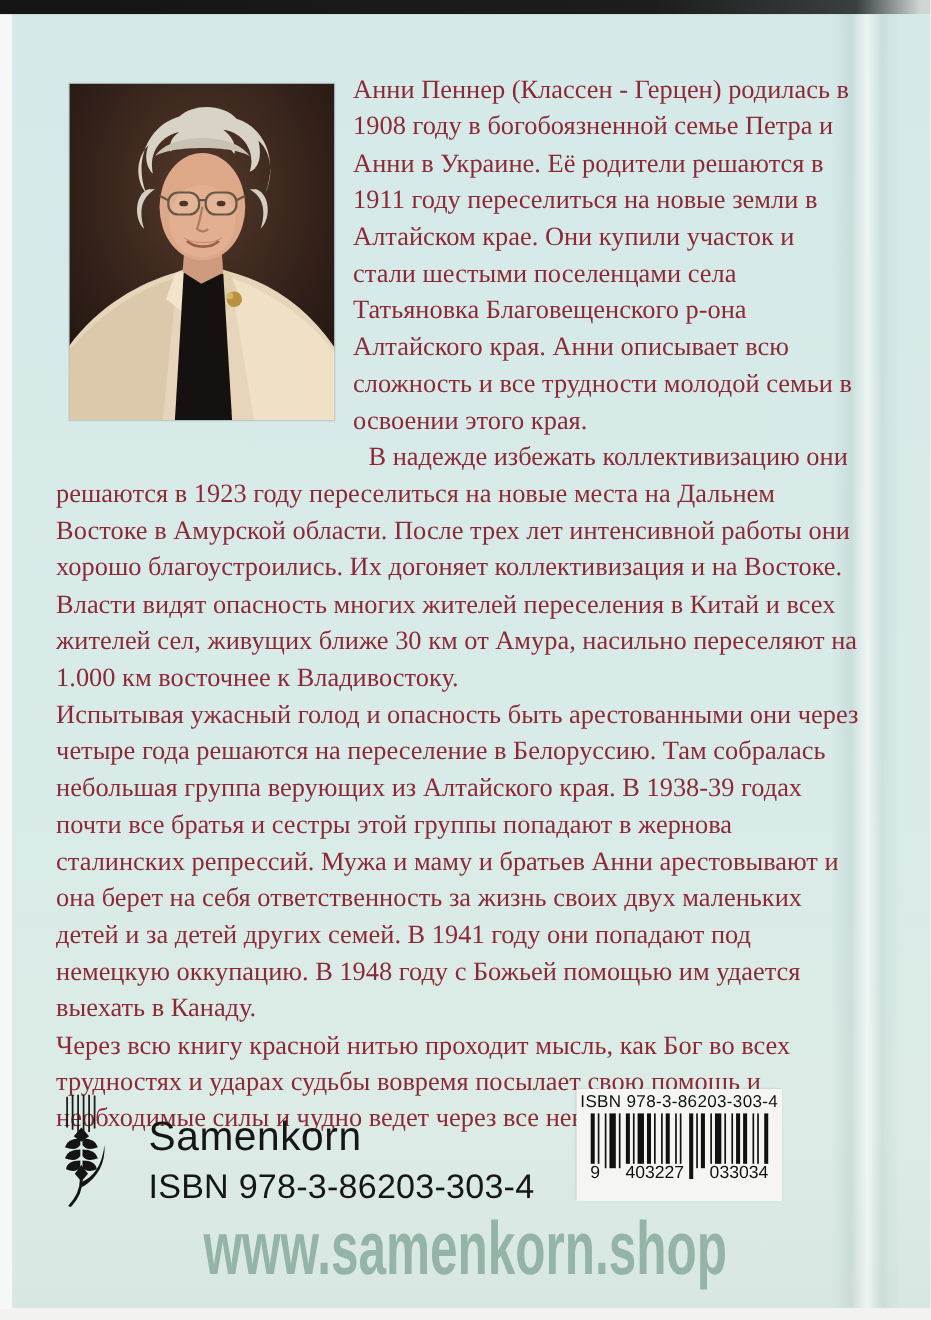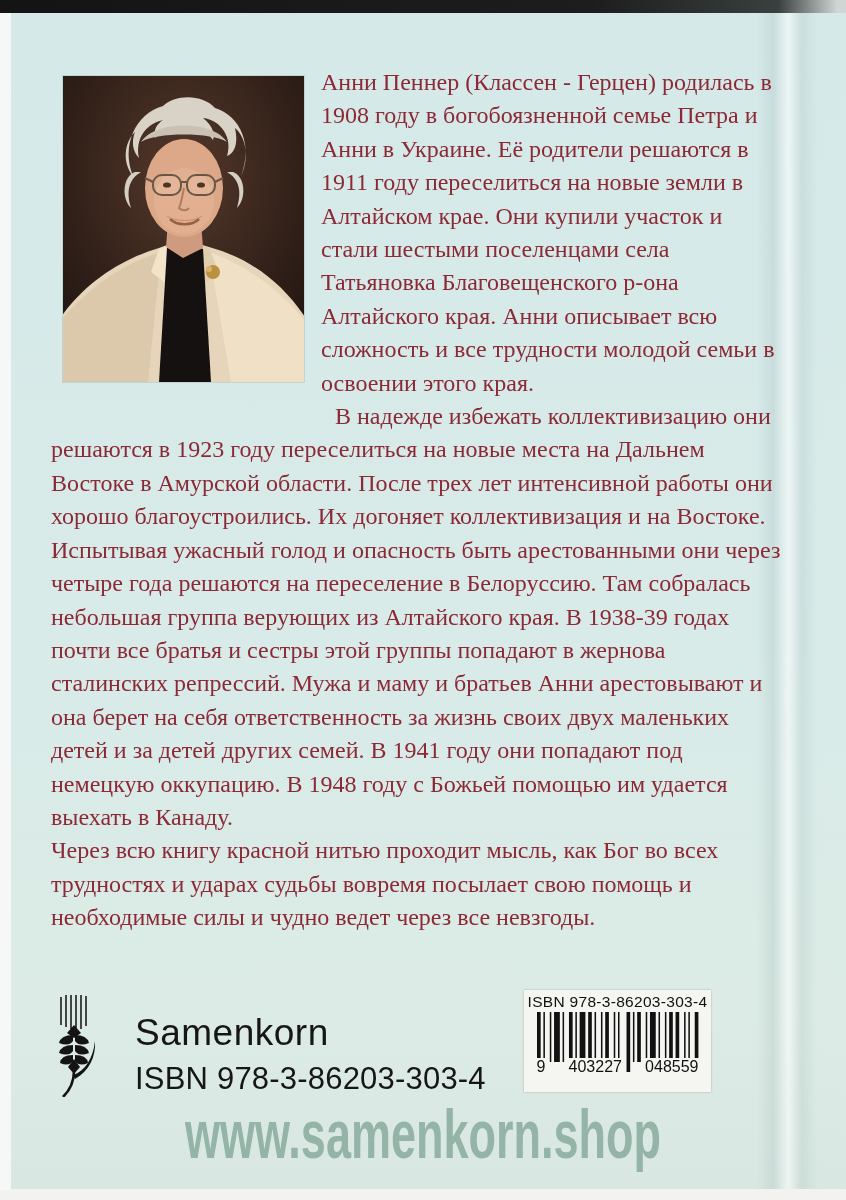--- a/index.html
+++ b/index.html
@@ -125,20 +125,21 @@
         <path d="M121 112 C 119 122 118 128 116 132 C 119 135 124 135 126 132" stroke="#b07c5e" stroke-width="2" fill="none"></path>
         <path d="M107 143 C 114 150 129 150 136 143" stroke="#9a6046" stroke-width="2.5" fill="none"></path>
         <path d="M104 140 C 112 146 131 146 139 140" stroke="#c58a6a" stroke-width="1" fill="none"></path>
 
         <circle cx="150" cy="196" r="7" fill="#b9913f"></circle>
         <circle cx="146" cy="193" r="3" fill="#d8b564"></circle>
       </svg>
     </div>
     <p>Анни Пеннер (Классен - Герцен) родилась в 1908 году в богобоязненной семье Петра и Анни в Украине. Её родители решаются в 1911 году переселиться на новые земли в Алтайском крае. Они купили участок и стали шестыми поселенцами села Татьяновка Благовещенского р-она Алтайского края. Анни описывает всю сложность и все трудности молодой семьи в освоении этого края.</p>
     <p style="text-indent:14px;">В надежде избежать коллективизацию они решаются в 1923 году переселиться на новые места на Дальнем Востоке в Амурской области. После трех лет интенсивной работы они хорошо благоустроились. Их догоняет коллективизация и на Востоке.</p>
+    <p>Власти видят опасность многих жителей переселения в Китай и всех жителей сел, живущих ближе 30 км от Амура, насильно переселяют на 1.000 км восточнее к Владивостоку.</p>
     <p>Испытывая ужасный голод и опасность быть арестованными они через четыре года решаются на переселение в Белоруссию. Там собралась небольшая группа верующих из Алтайского края. В 1938-39 годах почти все братья и сестры этой группы попадают в жернова сталинских репрессий. Мужа и маму и братьев Анни арестовывают и она берет на себя ответственность за жизнь своих двух маленьких детей и за детей других семей. В 1941 году они попадают под немецкую оккупацию. В 1948 году с Божьей помощью им удается выехать в Канаду.</p>
     <p>Через всю книгу красной нитью проходит мысль, как Бог во всех трудностях и ударах судьбы вовремя посылает свою помощь и необходимые силы и чудно ведет через все невзгоды.</p>
   </div>
 
   <div class="publisher">
     <svg class="wheat" viewBox="0 0 52 102">
 
       <g stroke="#1c1c1c" stroke-width="1.6">
         <line x1="10" y1="2" x2="10" y2="30"></line>
         <line x1="15" y1="0" x2="15" y2="32"></line>
@@ -195,19 +196,19 @@
         <rect x="130.89" y="0" width="1.53" height="50" fill="#111"></rect>
         <rect x="135.16" y="0" width="3.66" height="50" fill="#111"></rect>
         <rect x="141.55" y="0" width="3.66" height="50" fill="#111"></rect>
         <rect x="150.08" y="0" width="1.53" height="50" fill="#111"></rect>
         <rect x="154.34" y="0" width="1.53" height="60" fill="#111"></rect>
         <rect x="160.74" y="0" width="3.66" height="60" fill="#111"></rect>
       </svg>
     <div class="bc-digits">
       <span>9</span>
       <span>403227</span>
-      <span>048559</span>
+      <span>033034</span>
     </div>
   </div>
 
   <div class="watermark">www.samenkorn.shop</div>
 
 </div>
 
 </body></html>

